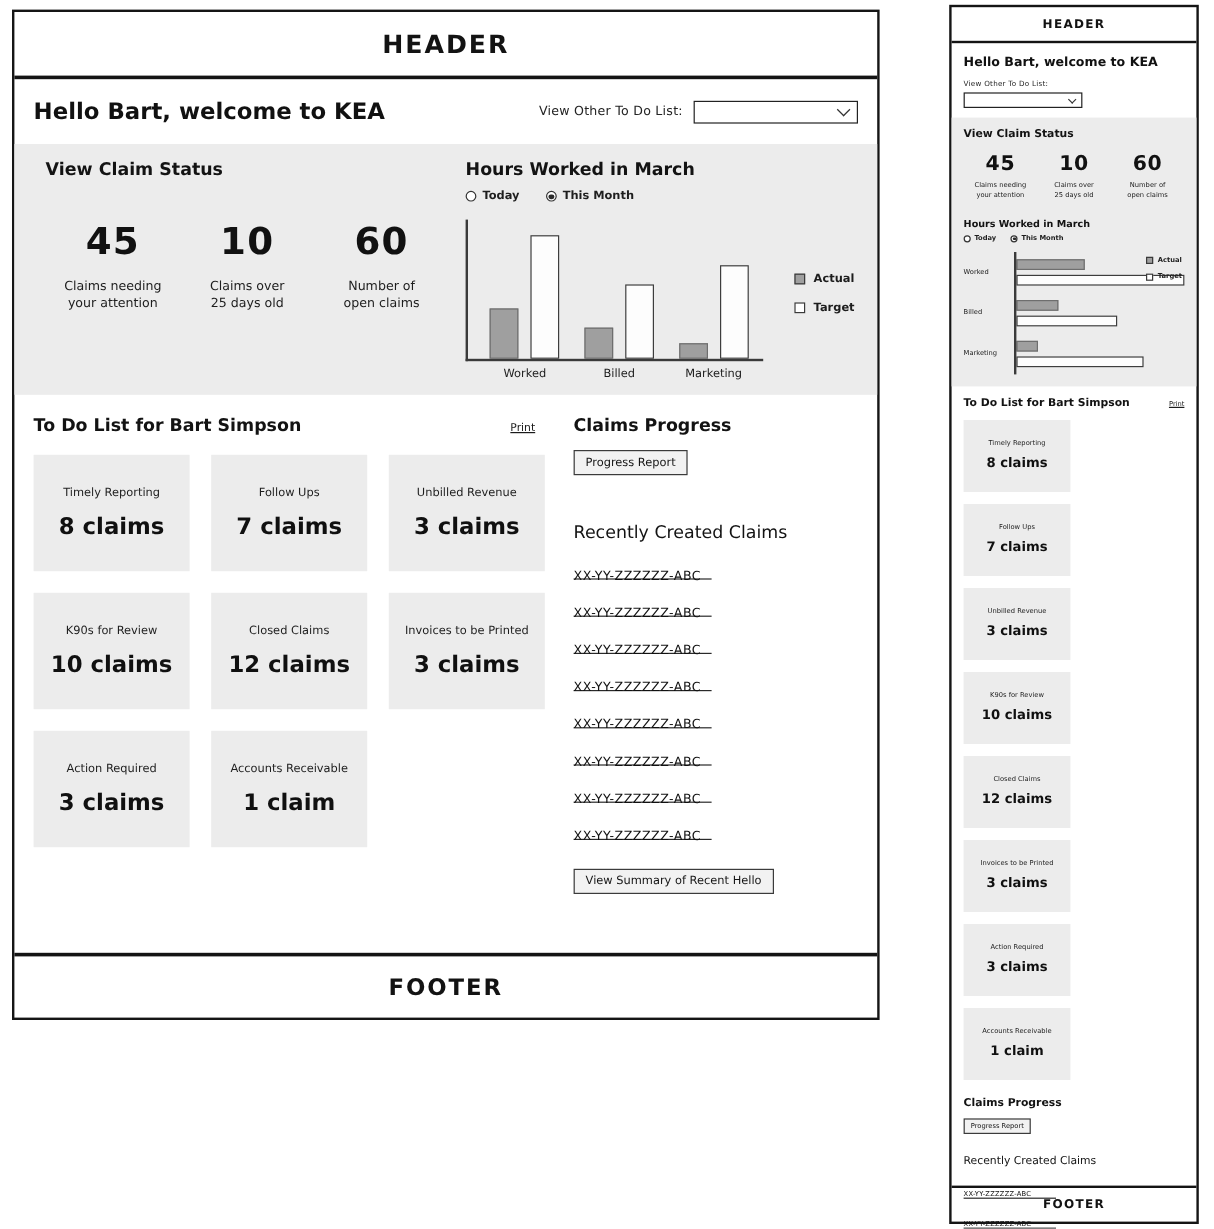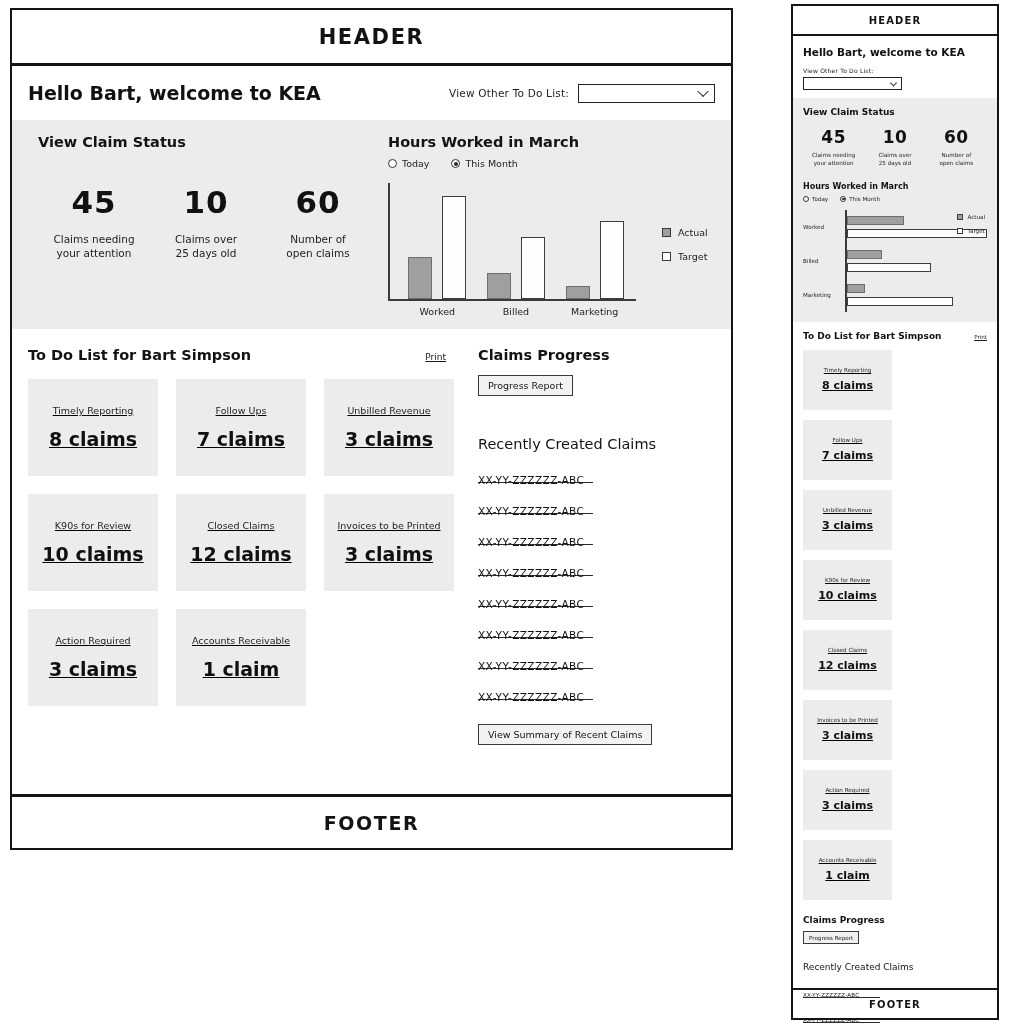--- a/index.html
+++ b/index.html
@@ -54,52 +54,52 @@
   .sect-title { font-size: 14.5px; color: #131313; font-weight: 600; }
 
   .kpi-col { width: 360px; padding-left: 16px; }
   .kpis { display: flex; margin-top: 34px; }
   .kpi { width: 112px; text-align: center; }
   .kpi .num { font-size: 31px; color: #111; font-weight: 700; letter-spacing: 1px; }
   .kpi .lbl { font-size: 10.5px; color: #1d1d1d; line-height: 1.35; margin-top: 12px; }
 
   
   .chart-col { flex: 1; padding-left: 6px; }
-  .radios { display: flex; gap: 22px; margin-top: 8px; }
+  .radios { display: flex; gap: 22px; margin-top: 8px; font-weight: bold; }
   .radio { display: flex; align-items: center; gap: 5px; font-size: 9.5px; color: #1e1e1e; }
   .rdot {
     width: 9px; height: 9px; border: 1.3px solid #333; border-radius: 50%;
     display: inline-block; position: relative; background: #fff;
   }
   .rdot.on::after {
     content: ""; position: absolute; left: 1.6px; top: 1.6px;
     width: 4.2px; height: 4.2px; border-radius: 50%; background: #2b2b2b;
   }
   .chartarea { display: flex; margin-top: 14px; }
   .plot { position: relative; width: 248px; height: 118px; }
   .plot .axis-y { position: absolute; left: 0; top: 0; width: 2px; height: 118px; background: #3a3a3a; }
   .plot .axis-x { position: absolute; left: 0; bottom: 0; height: 2px; width: 248px; background: #3a3a3a; }
   .groups { position: absolute; left: 10px; bottom: 2px; width: 236px; height: 116px; display: flex; }
   .grp { flex: 1; display: flex; align-items: flex-end; justify-content: center; gap: 10px; }
   .bar { width: 24px; }
   .bar.actual { background: #9f9f9f; border: 1.2px solid #6e6e6e; }
   .bar.target { background: #fdfdfd; border: 1.4px solid #3d3d3d; }
   .xlabels { display: flex; width: 236px; margin-left: 10px; margin-top: 5px; }
   .xlabels div { flex: 1; text-align: center; font-size: 9.5px; color: #1c1c1c; }
-  .legend { margin-left: 26px; padding-top: 44px; }
+  .legend { margin-left: 26px; padding-top: 44px; font-weight: bold; }
   .lgd { display: flex; align-items: center; gap: 7px; margin-bottom: 13px; font-size: 9.5px; color: #1d1d1d; }
   .swatch { width: 9px; height: 9px; border: 1.3px solid #3a3a3a; background: #fff; }
   .swatch.fill { background: #9f9f9f; }
 
   
   #desktop .body { display: flex; padding: 18px 16px 0 16px; }
   .todo-col { width: 430px; }
   .todo-head { display: flex; align-items: baseline; justify-content: space-between; padding-right: 12px; }
   .print { font-size: 9px; color: #1b1b1b; text-decoration: underline; }
-  .cards { display: flex; flex-wrap: wrap; gap: 18px 18px; margin-top: 16px; text-decoration: underline; }
+  .cards { display: flex; flex-wrap: wrap; gap: 18px 18px; margin-top: 16px; }
   .card {
     width: 130px; height: 97px; background: #ececec;
     display: flex; flex-direction: column; align-items: center; justify-content: center;
   }
   .card .ct { font-size: 9.5px; color: #1d1d1d; margin-bottom: 12px; }
   .card .cv { font-size: 19px; color: #101010; font-weight: 600; }
 
   .prog-col { flex: 1; padding-left: 20px; }
   .btn {
     display: inline-block; border: 1.5px solid #3b3b3b; background: #f2f2f2;
@@ -325,21 +325,21 @@
         <div class="claimlist" id="d-claims">
             <div class="clrow"><a class="claim" href="#" style="text-decoration: none; color: rgb(17, 17, 17);">XX-YY-ZZZZZZ-ABC</a></div>
             <div class="clrow"><a class="claim" href="#" style="text-decoration: none; color: rgb(17, 17, 17);">XX-YY-ZZZZZZ-ABC</a></div>
             <div class="clrow"><a class="claim" href="#" style="text-decoration: none; color: rgb(17, 17, 17);">XX-YY-ZZZZZZ-ABC</a></div>
             <div class="clrow"><a class="claim" href="#" style="text-decoration: none; color: rgb(17, 17, 17);">XX-YY-ZZZZZZ-ABC</a></div>
             <div class="clrow"><a class="claim" href="#" style="text-decoration: none; color: rgb(17, 17, 17);">XX-YY-ZZZZZZ-ABC</a></div>
             <div class="clrow"><a class="claim" href="#" style="text-decoration: none; color: rgb(17, 17, 17);">XX-YY-ZZZZZZ-ABC</a></div>
             <div class="clrow"><a class="claim" href="#" style="text-decoration: none; color: rgb(17, 17, 17);">XX-YY-ZZZZZZ-ABC</a></div>
             <div class="clrow"><a class="claim" href="#" style="text-decoration: none; color: rgb(17, 17, 17);">XX-YY-ZZZZZZ-ABC</a></div>
           </div>
-        <div class="btn">View Summary of Recent Claims</div>
+        <div class="btn">View Summary of Recent Hello</div>
       </div>
     </div>
 
     <div class="ftr">
       <div class="t">FOOTER</div>
     </div>
   </div>
 
   <div id="mobile">
 

